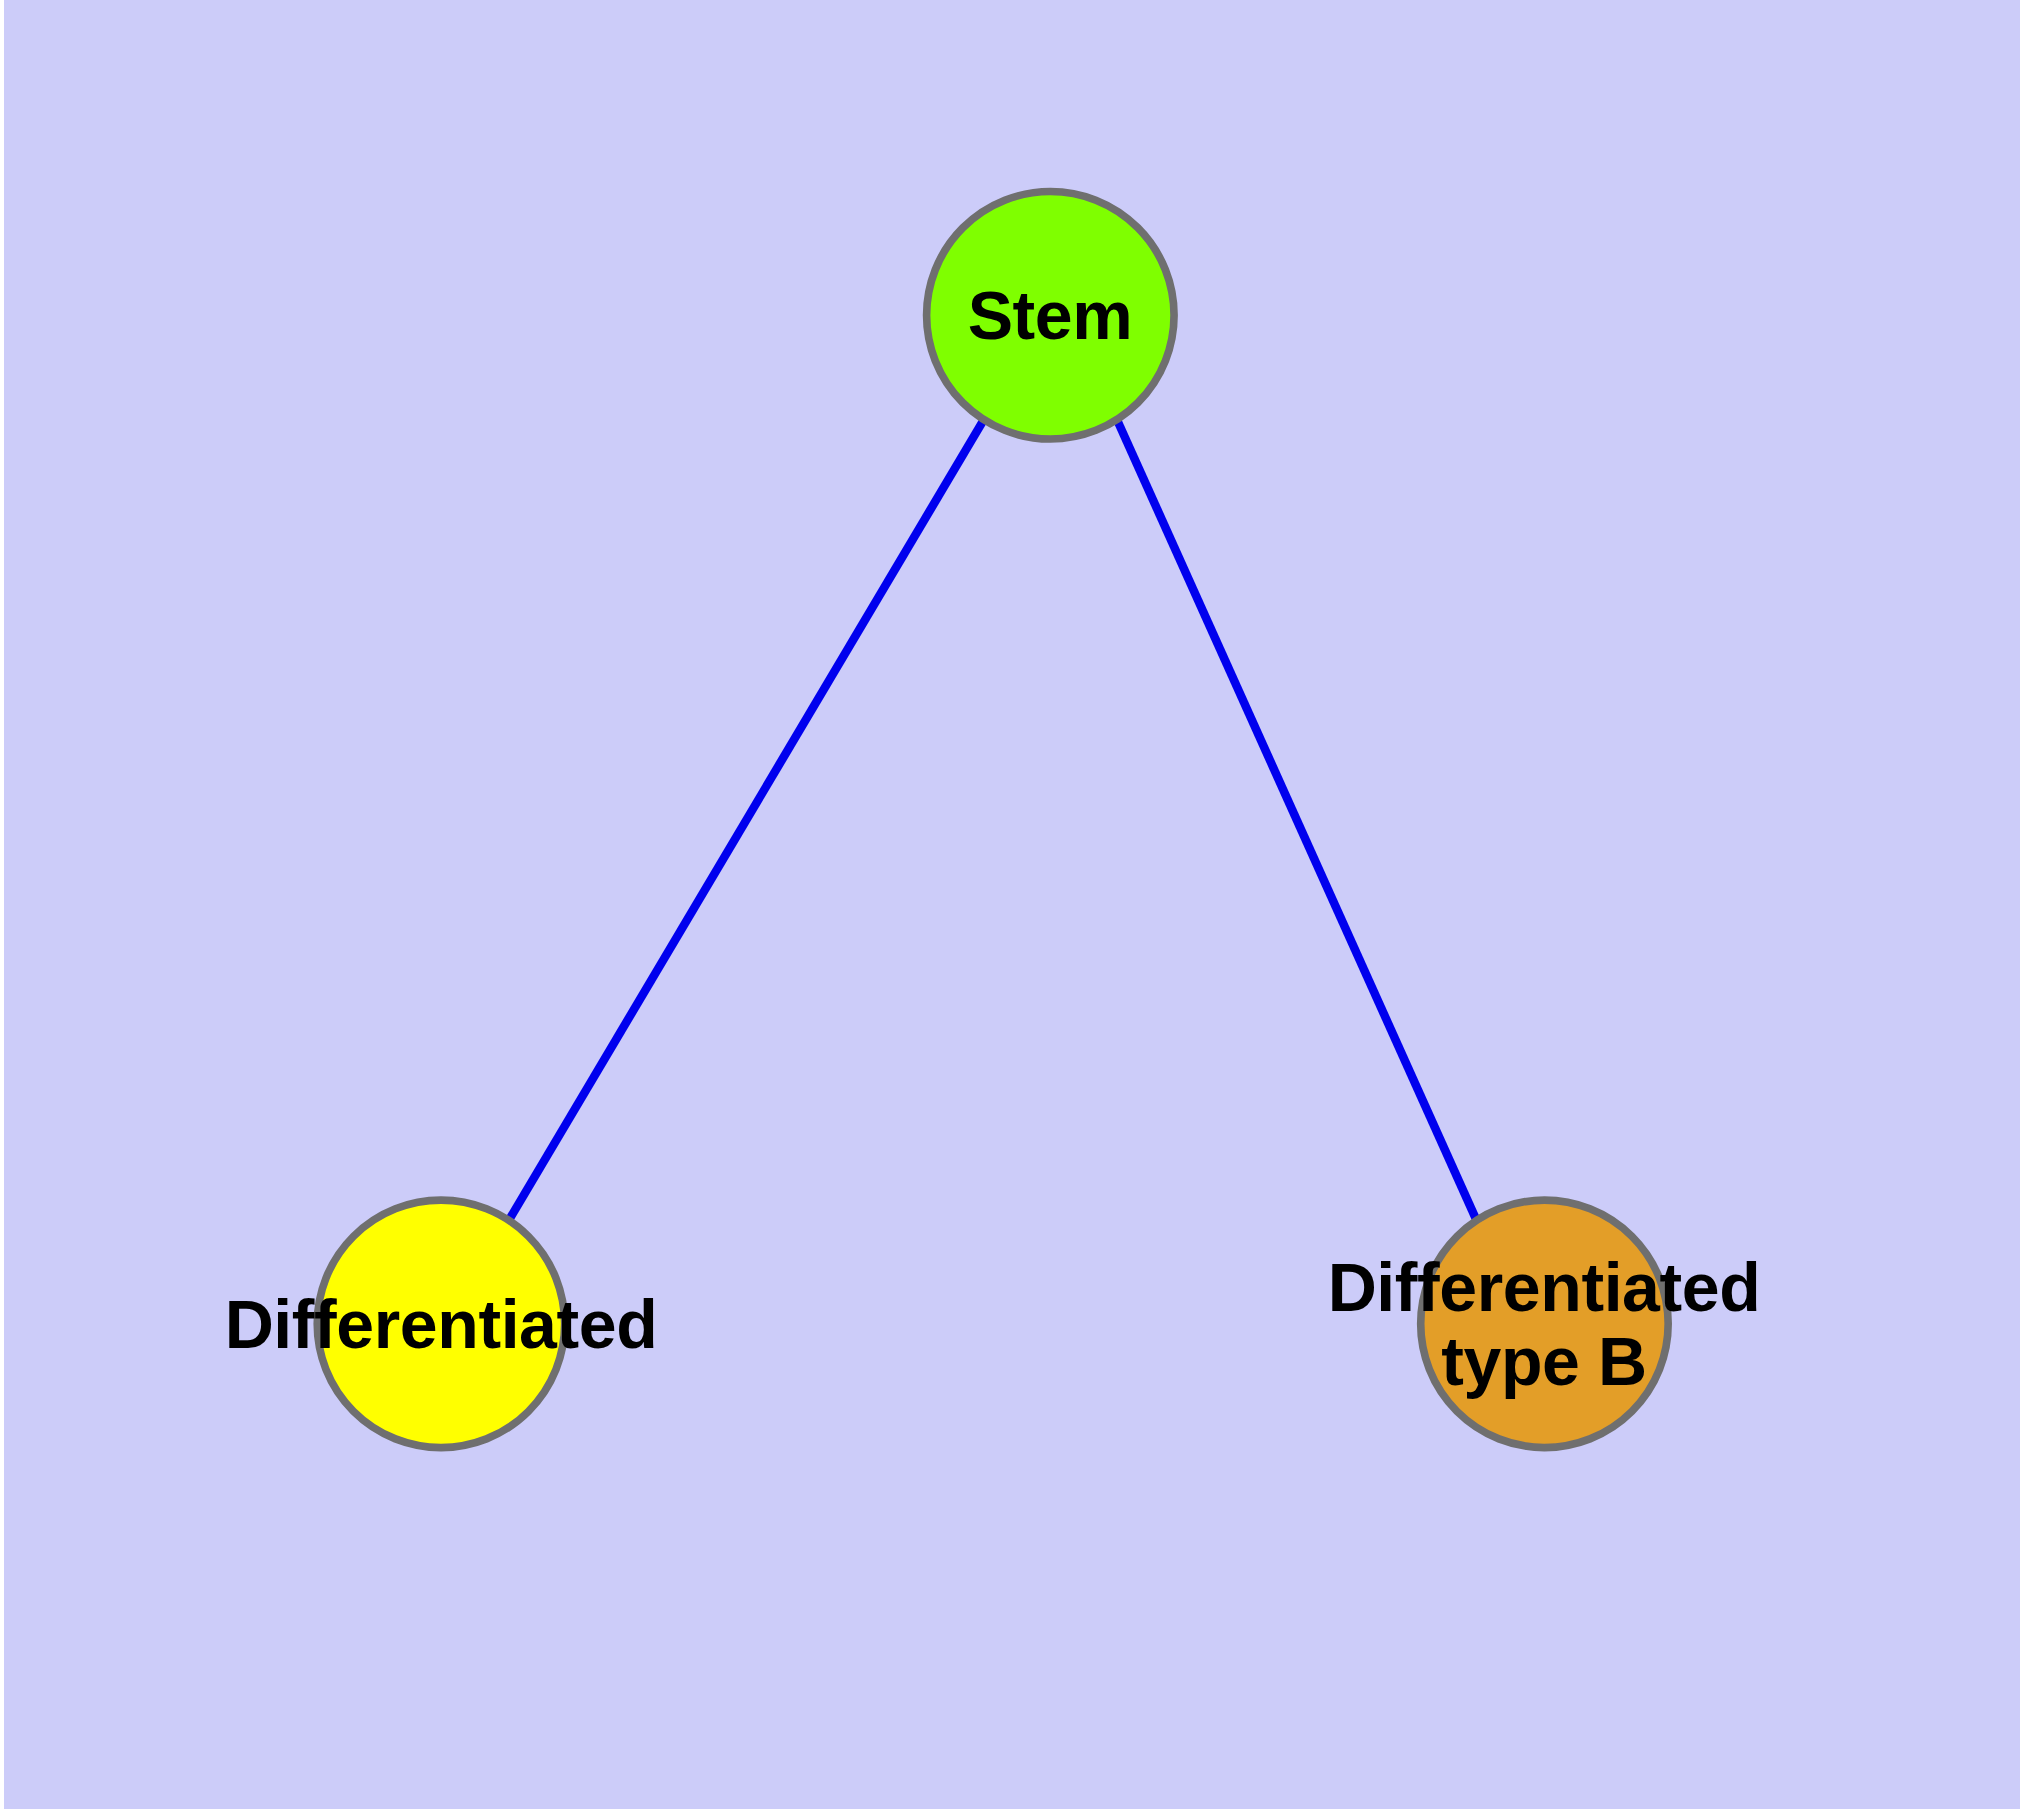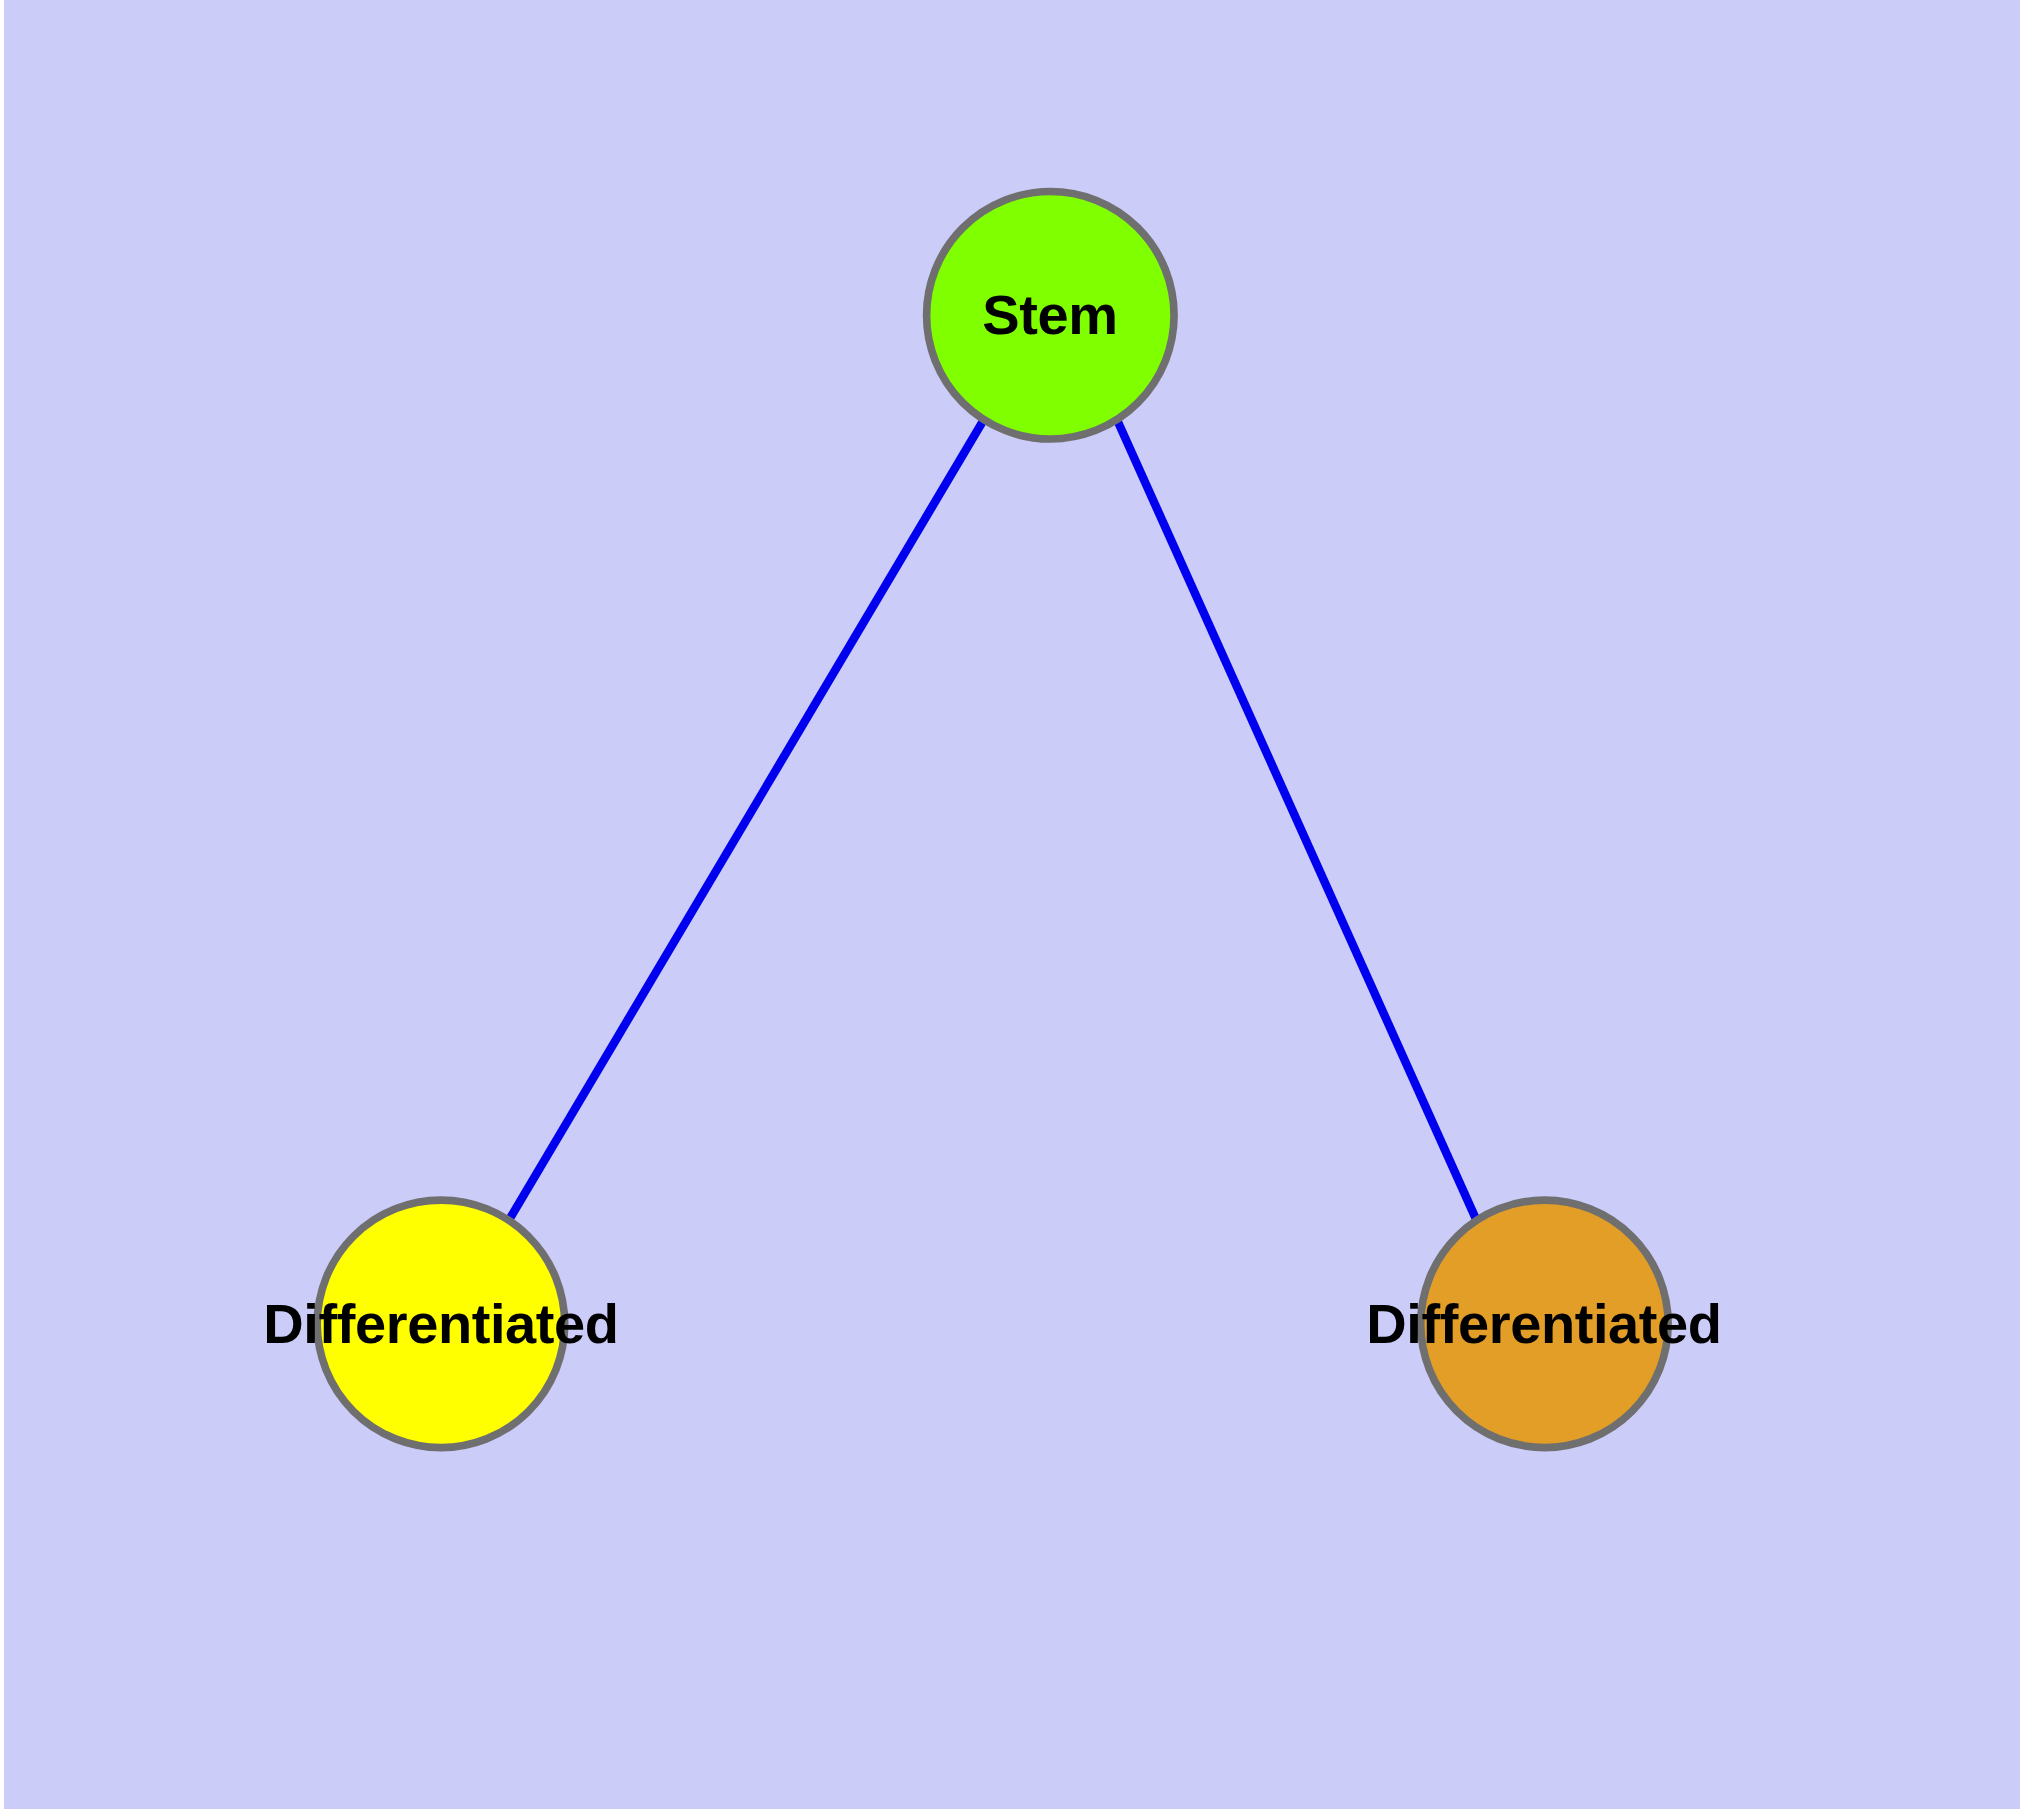--- a/index.html
+++ b/index.html
@@ -28,21 +28,21 @@
     left: 0;
     top: 0;
     width: 2021px;
     height: 1812px;
     overflow: visible;
   }
   .node-label {
     position: absolute;
     color: #000000;
     font-weight: bold;
-    font-size: 56px;
+    font-size: 68px;
     line-height: 1.09;
     text-align: center;
     white-space: pre;
     letter-spacing: -0.4px;
     transform: translate(-50%, -50%);
     pointer-events: none;
   }
 </style>
 </head>
 <body>
@@ -60,16 +60,16 @@
       <circle cx="1239" cy="372" r="146" fill="#7fff00" stroke="#6f6f6f" stroke-width="9"></circle>
       <circle cx="520" cy="1562" r="146" fill="#ffff00" stroke="#6f6f6f" stroke-width="9"></circle>
       <circle cx="1822" cy="1562" r="146" fill="#e39e28" stroke="#6f6f6f" stroke-width="9"></circle>
     </g>
   </svg>
 
   <div class="node-label" style="left:1050px; top:315px;">Stem</div>
 
   <div class="node-label" style="left:441px; top:1324px;"><span>Differentiated</span><br></div>
 
-  <div class="node-label" style="left:1544px; top:1324px;"><span>Differentiated</span><br></div>
+  <div class="node-label" style="left:1544px; top:1324px;"><span>Differentiated</span><br><span>type B</span></div>
 
 </div>
 
 
 </body></html>

